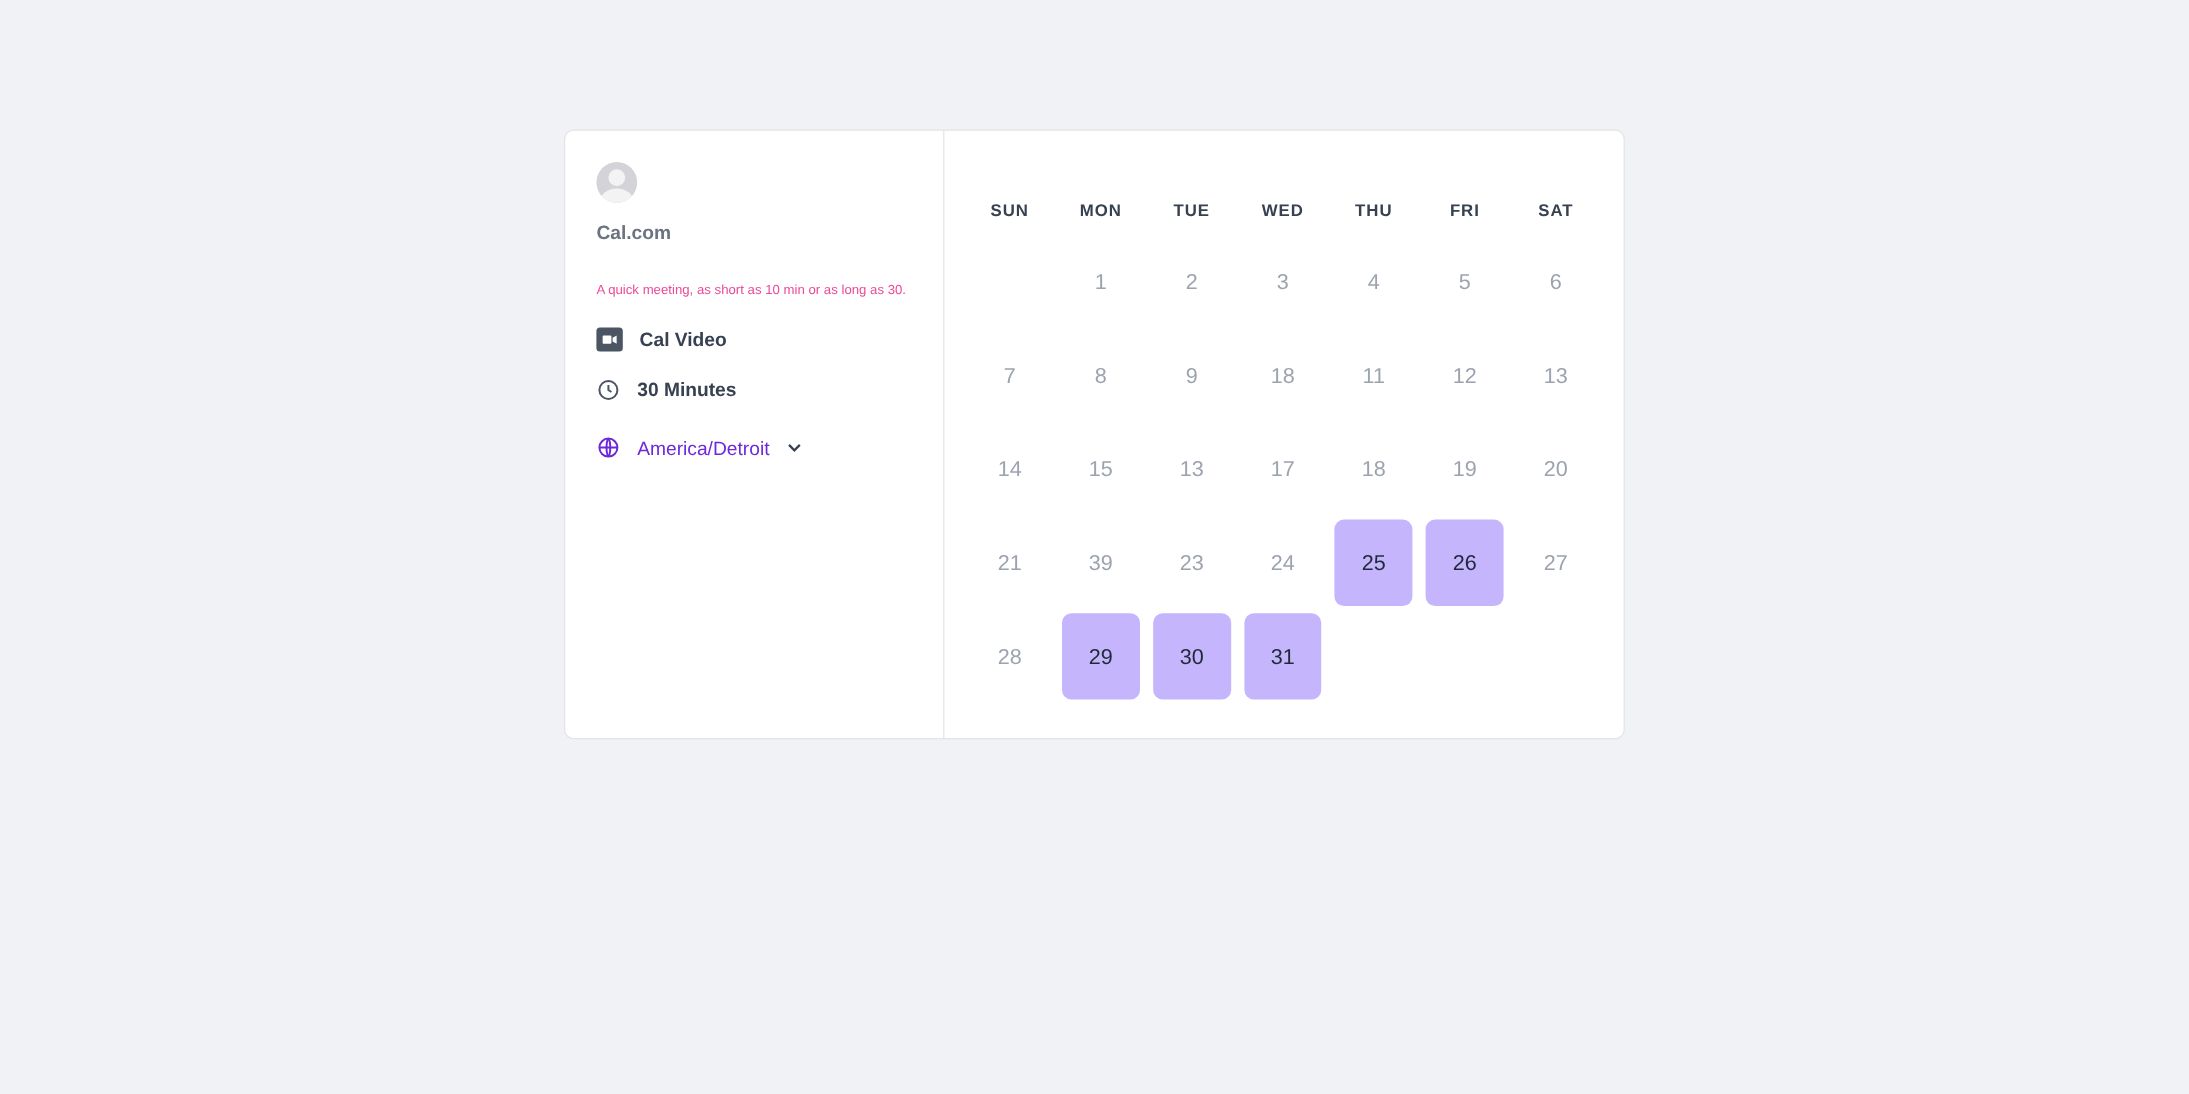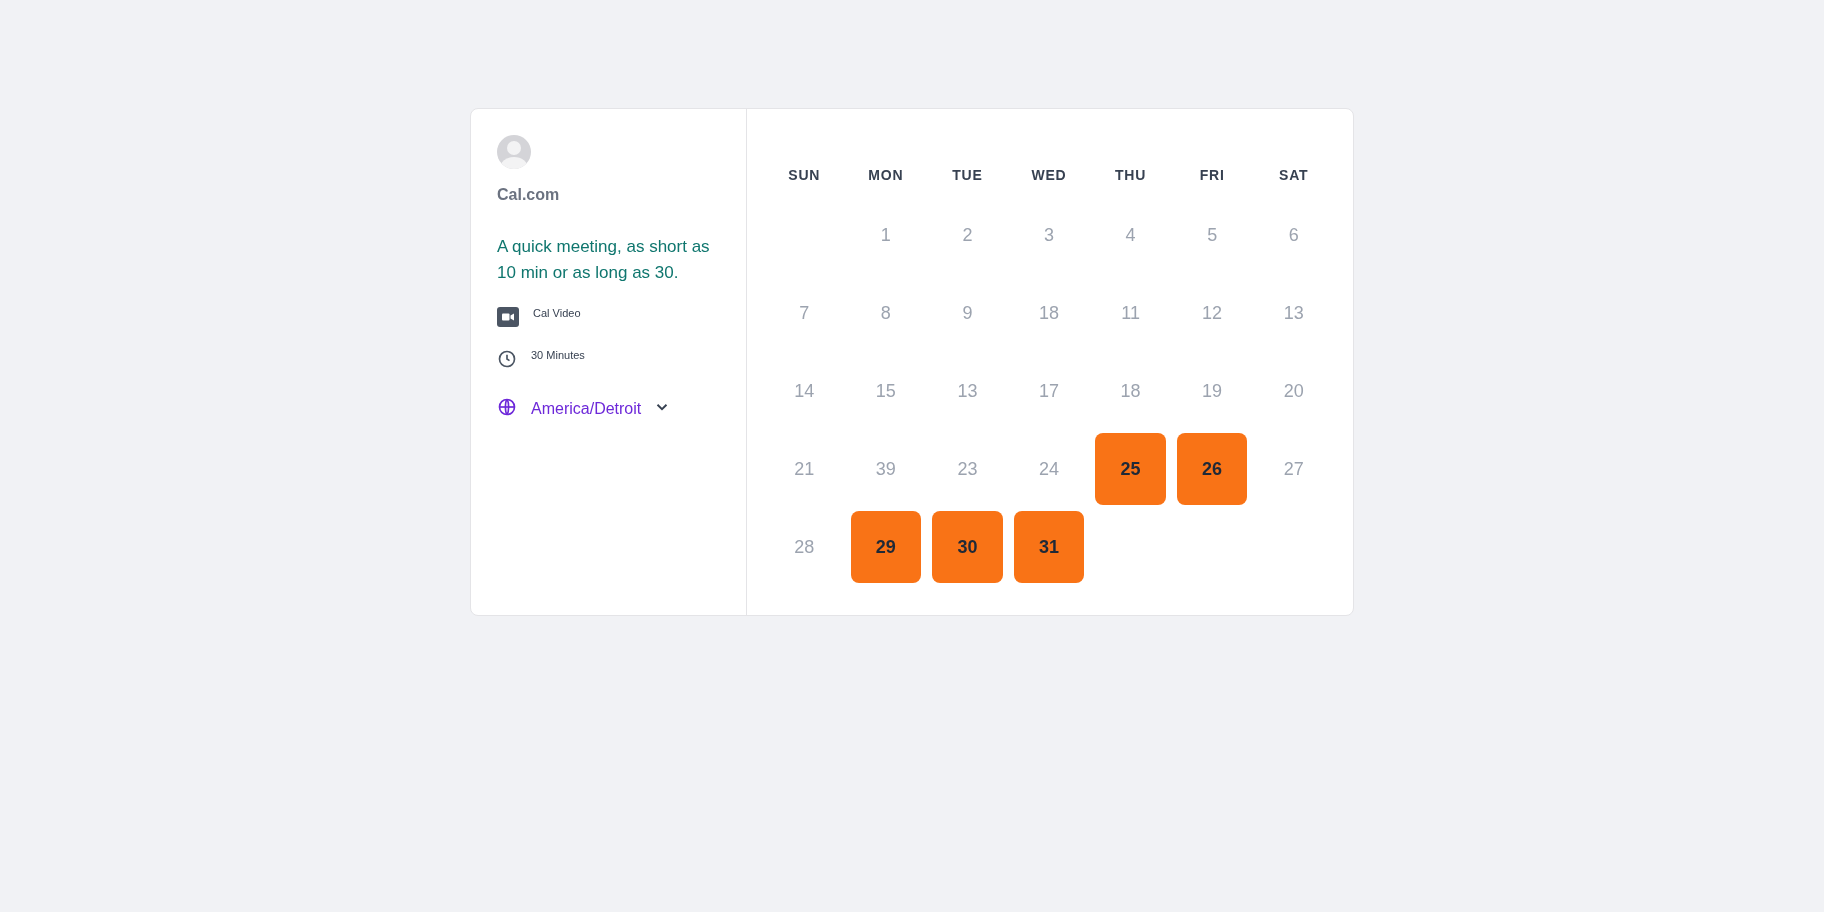--- a/index.html
+++ b/index.html
@@ -15,21 +15,21 @@
   .card {
     margin-top: 108px;
     width: 884px;
     background: #ffffff;
     border: 1px solid #e4e4e7;
     border-radius: 8px;
     display: flex;
     overflow: hidden;
   }
   .left-panel {
-    width: 276px;
+    width: 316px;
     border-right: 1px solid #e4e4e7;
     padding: 26px 24px 40px 26px;
   }
   .avatar {
     width: 34px; height: 34px;
     border-radius: 50%;
     background: #d4d4d8;
     position: relative;
     overflow: hidden;
   }
@@ -57,32 +57,32 @@
   }
   .title {
     margin-top: 4px;
     font-size: 26px;
     font-weight: 900;
     color: #0f172a;
     letter-spacing: -0.3px;
   }
   .desc {
     margin-top: 30px;
-    font-size: 17px;
+    font-size: 11px;
     font-weight: 500;
-    color: #0f766e;
+    color: #ec4899;
     line-height: 1.5;
   }
   .meta-row {
     display: flex;
-    align-items: flex-start;
+    align-items: flex-end;
     gap: 14px;
     margin-top: 22px;
-    font-size: 11px;
-    font-weight: 400;
+    font-size: 16px;
+    font-weight: 700;
     color: #374151;
   }
   .meta-row .icn { width: 20px; height: 20px; display: inline-flex; align-items: center; justify-content: center; color: #4b5563;}
   .tz-row {
     display: flex;
     align-items: center;
     gap: 14px;
     margin-top: 28px;
     font-size: 16px;
     font-weight: 500;
@@ -131,23 +131,23 @@
   .cal-grid { margin-top: 16px; row-gap: 6px;}
   .day {
     height: 72px;
     display: flex; align-items: center; justify-content: center;
     font-size: 18px;
     font-weight: 400;
     color: #9ca3af;
     border-radius: 8px;
   }
   .day.available {
-    background: #f97316;
+    background: #c4b5fd;
     color: #1f2937;
-    font-weight: 700;
+    font-weight: 400;
     cursor: pointer;
   }
   .day.blank { color: transparent; }
 </style>
 </head>
 <body>
 
 <div class="card">
   <div class="left-panel">
     <div class="avatar"></div>

